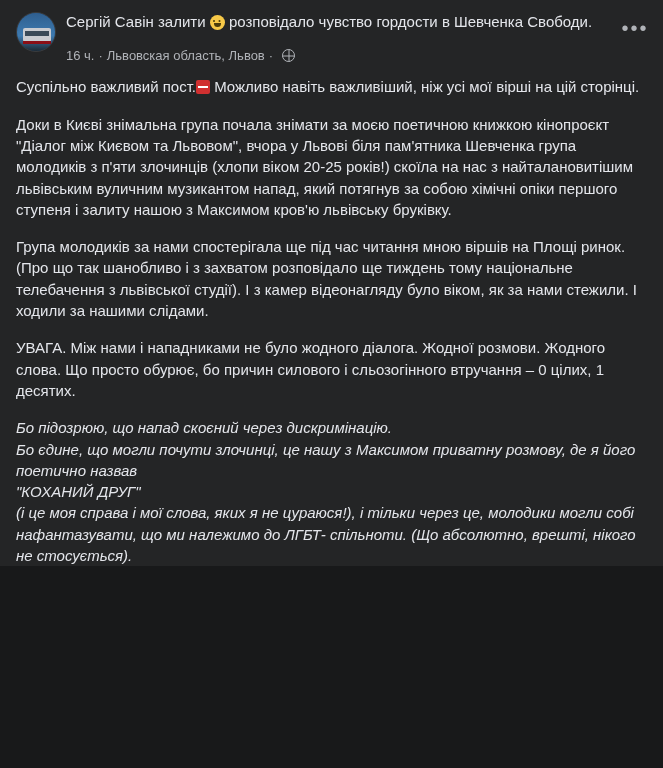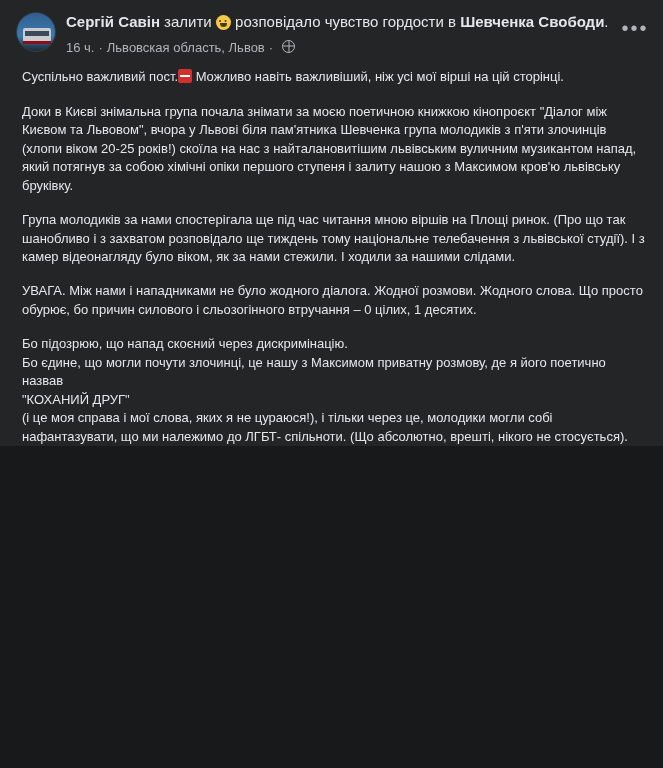--- a/index.html
+++ b/index.html
@@ -76,29 +76,29 @@
     padding-right: 30px;
     line-height: 1.3;
   }
   .name-line {
     font-size: 15px;
     color: #e4e6eb;
     word-wrap: break-word;
   }
   .name-line .name,
   .name-line .place {
-    font-weight: bold;
+    font-weight: normal;
     color: #e4e6eb;
   }
   .meta-line {
     display: flex;
-    align-items: flex-start;
+    align-items: center;
     font-size: 13px;
     color: #b0b3b8;
-    margin-top: 8px;
+    margin-top: 16px;
   }
   .meta-line .sep {
     margin: 0 4px;
   }
   .globe {
     display: inline-block;
     width: 13px;
     height: 13px;
     border-radius: 50%;
     border: 1.2px solid #b0b3b8;
@@ -136,24 +136,23 @@
     align-items: center;
     justify-content: center;
     color: #b0b3b8;
     font-size: 20px;
     letter-spacing: 2px;
     cursor: pointer;
     line-height: 1;
   }
   .post-body {
     padding: 12px 16px 0 16px;
-    font-size: 13px;
+    font-size: 15px;
     line-height: 1.42;
     color: #e4e6eb;
-    margin-left: 6px;
   }
   .post-body p {
     margin: 0 0 16px 0;
     word-wrap: break-word;
   }
   .post-body p:last-child {
     margin-bottom: 0;
   }
   .stop-sign {
     display: inline-block;
@@ -229,19 +228,19 @@
     </div>
 
     <div class="menu-dots">•••</div>
   </div>
 
   <div class="post-body">
     <p><span>Суспільно важливий пост.</span><span class="stop-sign"></span><span> Можливо навіть важливіший, ніж усі мої вірші на цій сторінці.</span></p>
     <p>Доки в Києві знімальна група почала знімати за моєю поетичною книжкою кінопроєкт "Діалог між Києвом та Львовом", вчора у Львові  біля пам'ятника Шевченка група молодиків з п'яти злочинців (хлопи віком 20-25 років!) скоїла на нас з найталановитішим львівським вуличним музикантом напад, який потягнув за собою хімічні опіки першого ступеня  і залиту нашою з Максимом кров'ю львівську бруківку.</p>
     <p>Група молодиків за нами спостерігала ще під час читання мною віршів на Площі ринок. (Про що так шанобливо і з захватом розповідало ще тиждень тому національне телебачення з львівської студії). І з камер відеонагляду було віком, як за нами стежили. І ходили за нашими слідами.</p>
     <p>УВАГА. Між нами і нападниками не було жодного діалога. Жодної розмови. Жодного слова. Що просто обурює, бо причин силового і сльозогінного втручання – 0 цілих, 1 десятих.</p>
-    <p style="white-space: pre-line;">Бо підозрюю, що напад скоєний через дискримінацію.
+    <p style="white-space: pre-line; font-style: italic;">Бо підозрюю, що напад скоєний через дискримінацію.
   Бо єдине, що могли почути злочинці, це нашу з Максимом приватну розмову, де я його поетично назвав
 "КОХАНИЙ ДРУГ"
 (і це моя справа і мої слова, яких я не цураюся!), і тільки через це, молодики могли собі нафантазувати, що ми належимо до ЛГБТ- спільноти. (Що абсолютно, врешті, нікого не стосується).</p>
   </div>
 
 </div>
 
 </body></html>

